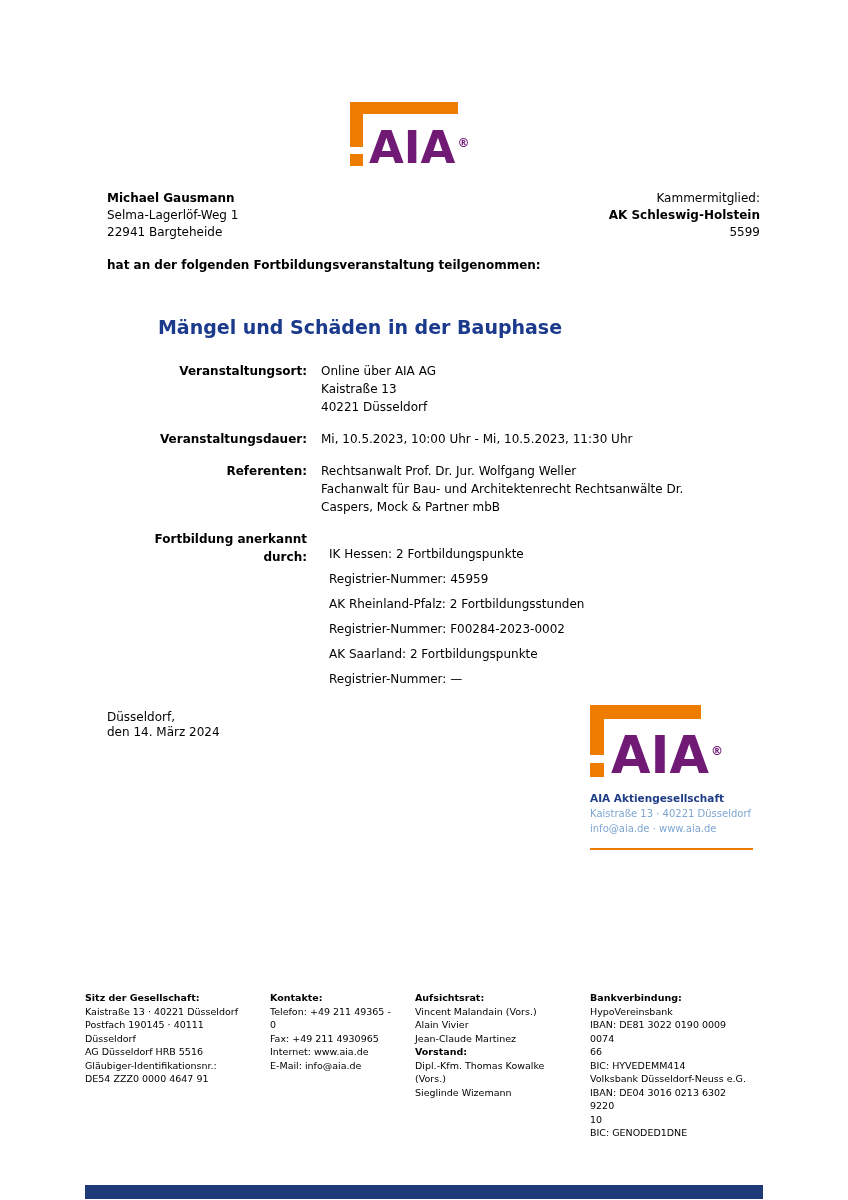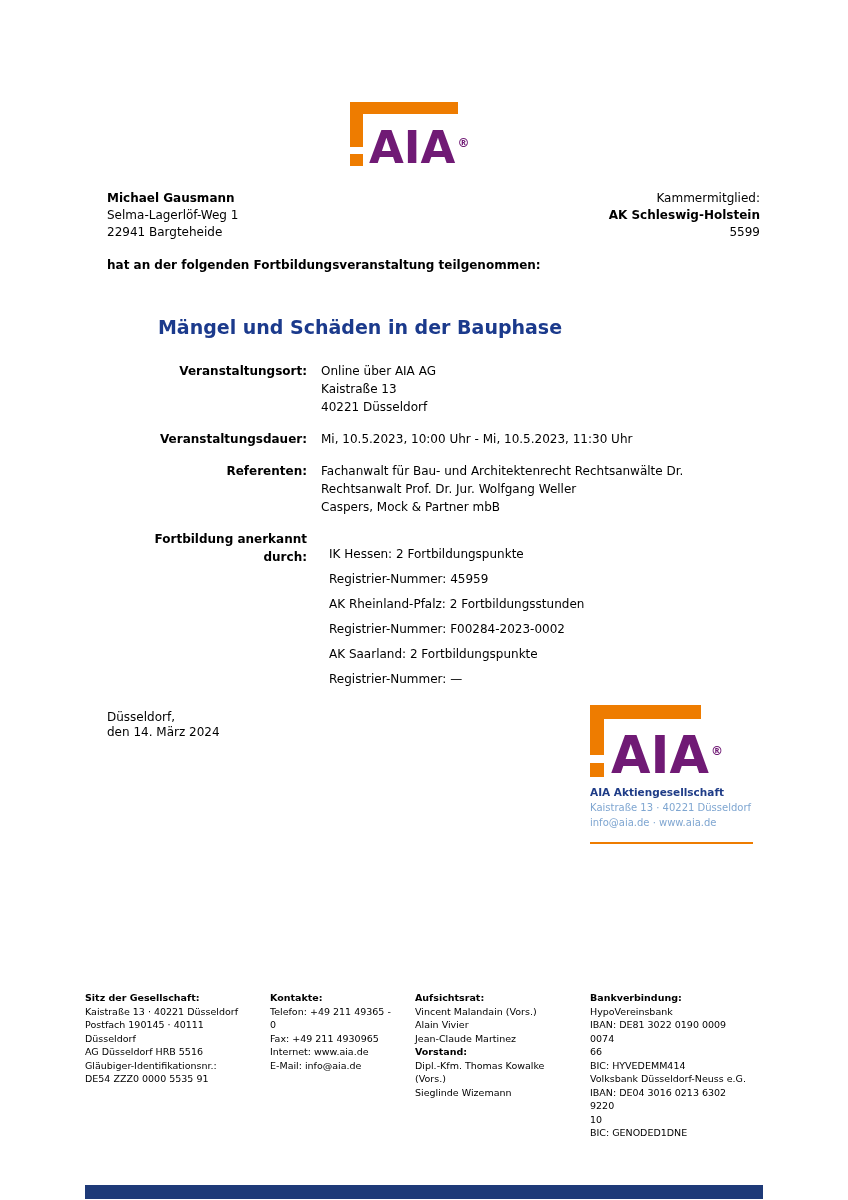--- a/index.html
+++ b/index.html
@@ -55,21 +55,21 @@
   }
   .detail-label { font-weight:bold; text-align:right; }
 
   .credits { position:absolute; top:545px; left:329px; font-size:12px; line-height:18px; }
   .credit-line { margin-bottom:7px; }
 
   .signature { position:absolute; top:710px; left:107px; font-size:12px; line-height:15px; }
 
   
   .company-block { position:absolute; top:705px; left:590px; width:163px; }
-  .company-name { margin-top:8px; font-size:10.5px; font-weight:bold; color:#1F3C87; line-height:15px; }
+  .company-name { margin-top:14px; font-size:10.5px; font-weight:bold; color:#1F3C87; line-height:15px; }
   .company-line { font-size:10px; color:#7FA6D1; line-height:15px; }
   .orange-rule { margin-top:12px; width:100%; height:2px; background:#EE7C00; }
 
   
   .footer {
     position:absolute; top:991px; left:85px; width:678px;
     display:grid; grid-template-columns:185px 145px 175px 173px;
     font-size:9.5px; line-height:13.5px;
   }
   .footer-col { padding-right:10px; }
@@ -111,22 +111,22 @@
         <div class="detail-line">Online über AIA AG</div>
         <div class="detail-line">Kaistraße 13</div>
         <div class="detail-line">40221 Düsseldorf</div>
       </div>
 
     <div class="detail-label">Veranstaltungsdauer:</div>
     <div class="detail-value">Mi, 10.5.2023, 10:00 Uhr - Mi, 10.5.2023, 11:30 Uhr</div>
 
     <div class="detail-label">Referenten:</div>
     <div class="detail-value">
+        <div class="detail-line">Rechtsanwalt Prof. Dr. Jur. Wolfgang Weller</div>
         <div class="detail-line">Fachanwalt für Bau- und Architektenrecht Rechtsanwälte Dr.</div>
-        <div class="detail-line">Rechtsanwalt Prof. Dr. Jur. Wolfgang Weller</div>
         <div class="detail-line">Caspers, Mock &amp; Partner mbB</div>
       </div>
 
     <div class="detail-label">Fortbildung anerkannt durch:</div>
     <div class="detail-value"></div>
   </div>
 
   <div class="credits">
       <div class="credit-line">IK Hessen: 2 Fortbildungspunkte</div>
       <div class="credit-line">Registrier-Nummer: 45959</div>
@@ -156,21 +156,21 @@
 
   <div class="footer">
     <div class="footer-col">
       <div class="footer-heading">Sitz der Gesellschaft:</div>
       <div>
           <div>Kaistraße 13 · 40221 Düsseldorf</div>
           <div>Postfach 190145 · 40111</div>
           <div>Düsseldorf</div>
           <div>AG Düsseldorf HRB 5516</div>
           <div>Gläubiger-Identifikationsnr.:</div>
-          <div>DE54 ZZZ0 0000 5535 91</div>
+          <div>DE54 ZZZ0 0000 4647 91</div>
         </div>
     </div>
     <div class="footer-col">
       <div class="footer-heading">Kontakte:</div>
       <div>
           <div>Telefon: +49 211 49365 -</div>
           <div>0</div>
           <div>Fax: +49 211 4930965</div>
           <div>Internet: www.aia.de</div>
           <div>E-Mail: info@aia.de</div>

